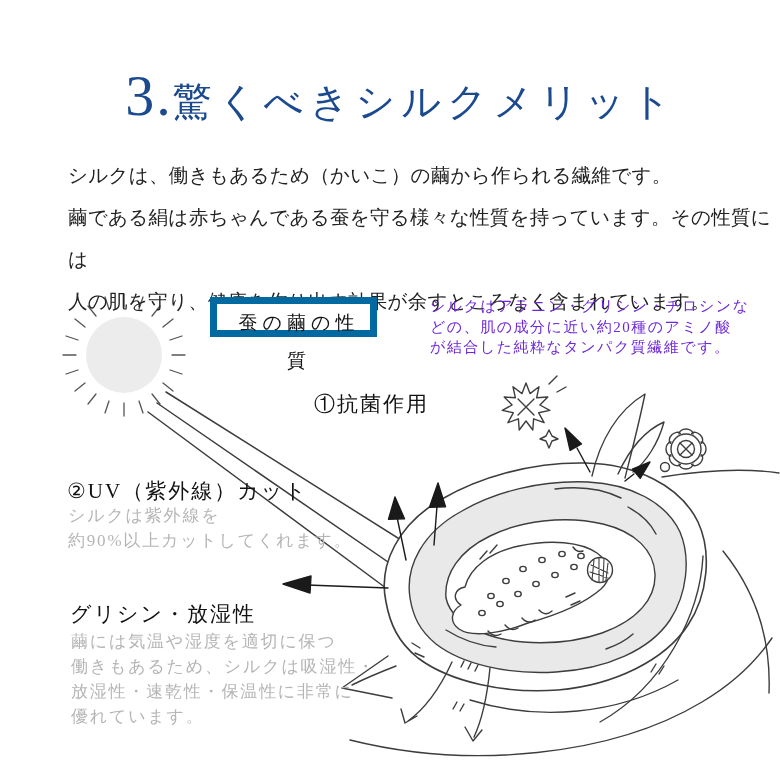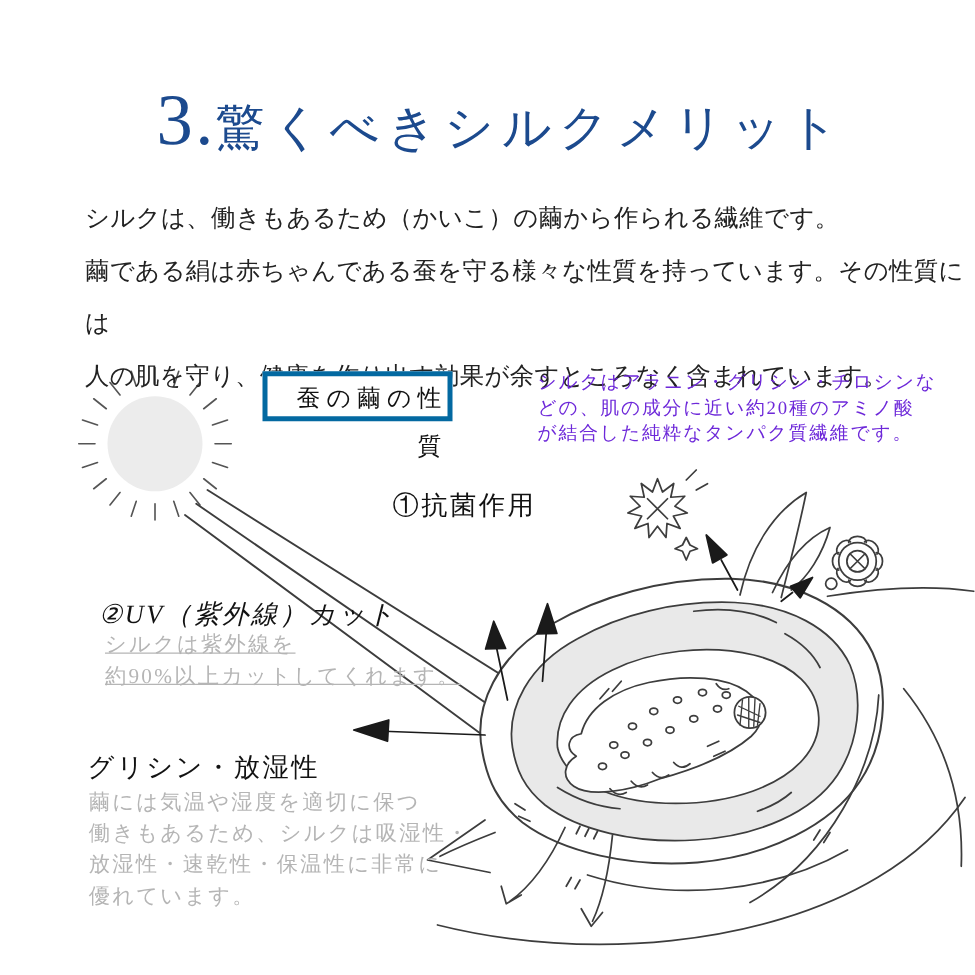--- a/index.html
+++ b/index.html
@@ -8,32 +8,32 @@
   .illus{position:absolute;left:0;top:0;width:780px;height:780px;z-index:0;}
   .txt{position:absolute;z-index:2;white-space:pre-line;padding-left:11px;}
 
   .title{left:0;top:44px;width:780px;text-align:center;color:#1c4a8e;}
   .title-num{font-size:58px;letter-spacing:2px;}
   .title-txt{font-size:39px;letter-spacing:6px;}
 
   .intro{left:57px;top:154px;font-family:"Liberation Sans","DejaVu Sans",sans-serif;
          font-size:19.5px;line-height:42px;color:#222;letter-spacing:0.3px;}
 
-  .label-box{left:210px;top:297px;width:152px;height:40px;border:4px solid #0369a1;
-             box-sizing:border-box;text-align:right;line-height:38px;font-size:19px;
+  .label-box{left:210px;top:297px;width:167px;height:40px;border:7px solid #0369a1;
+             box-sizing:border-box;text-align:center;line-height:38px;font-size:19px;
              letter-spacing:5px;color:#111;background:#fff;}
 
   .note{left:419px;top:296px;font-size:15px;line-height:20.5px;letter-spacing:1.5px;color:#6d28d9;}
 
   .benefit-h{font-size:21px;letter-spacing:2px;color:#121212;}
   .benefit-p{font-size:17px;letter-spacing:1.8px;color:#b5b5b5;}
   .b1h{left:303px;top:390px;}
   .b1p{left:305px;top:419px;line-height:27px;}
-  .b2h{left:68px;top:477px;font-style:italic;}
-  .b2p{left:73px;top:503px;line-height:25px;text-decoration:underline;}
+  .b2h{left:56px;top:477px;}
+  .b2p{left:57px;top:503px;line-height:25px;}
   .b3h{left:59px;top:600px;}
   .b3p{left:60px;top:629px;line-height:25px;}
 </style>
 </head>
 <body>
 
 <div class="canvas">
 
   <svg class="illus" viewBox="0 0 780 780">
     <g fill="none" stroke="#3d3d3d" stroke-width="1.4" stroke-linecap="round" stroke-linejoin="round">

